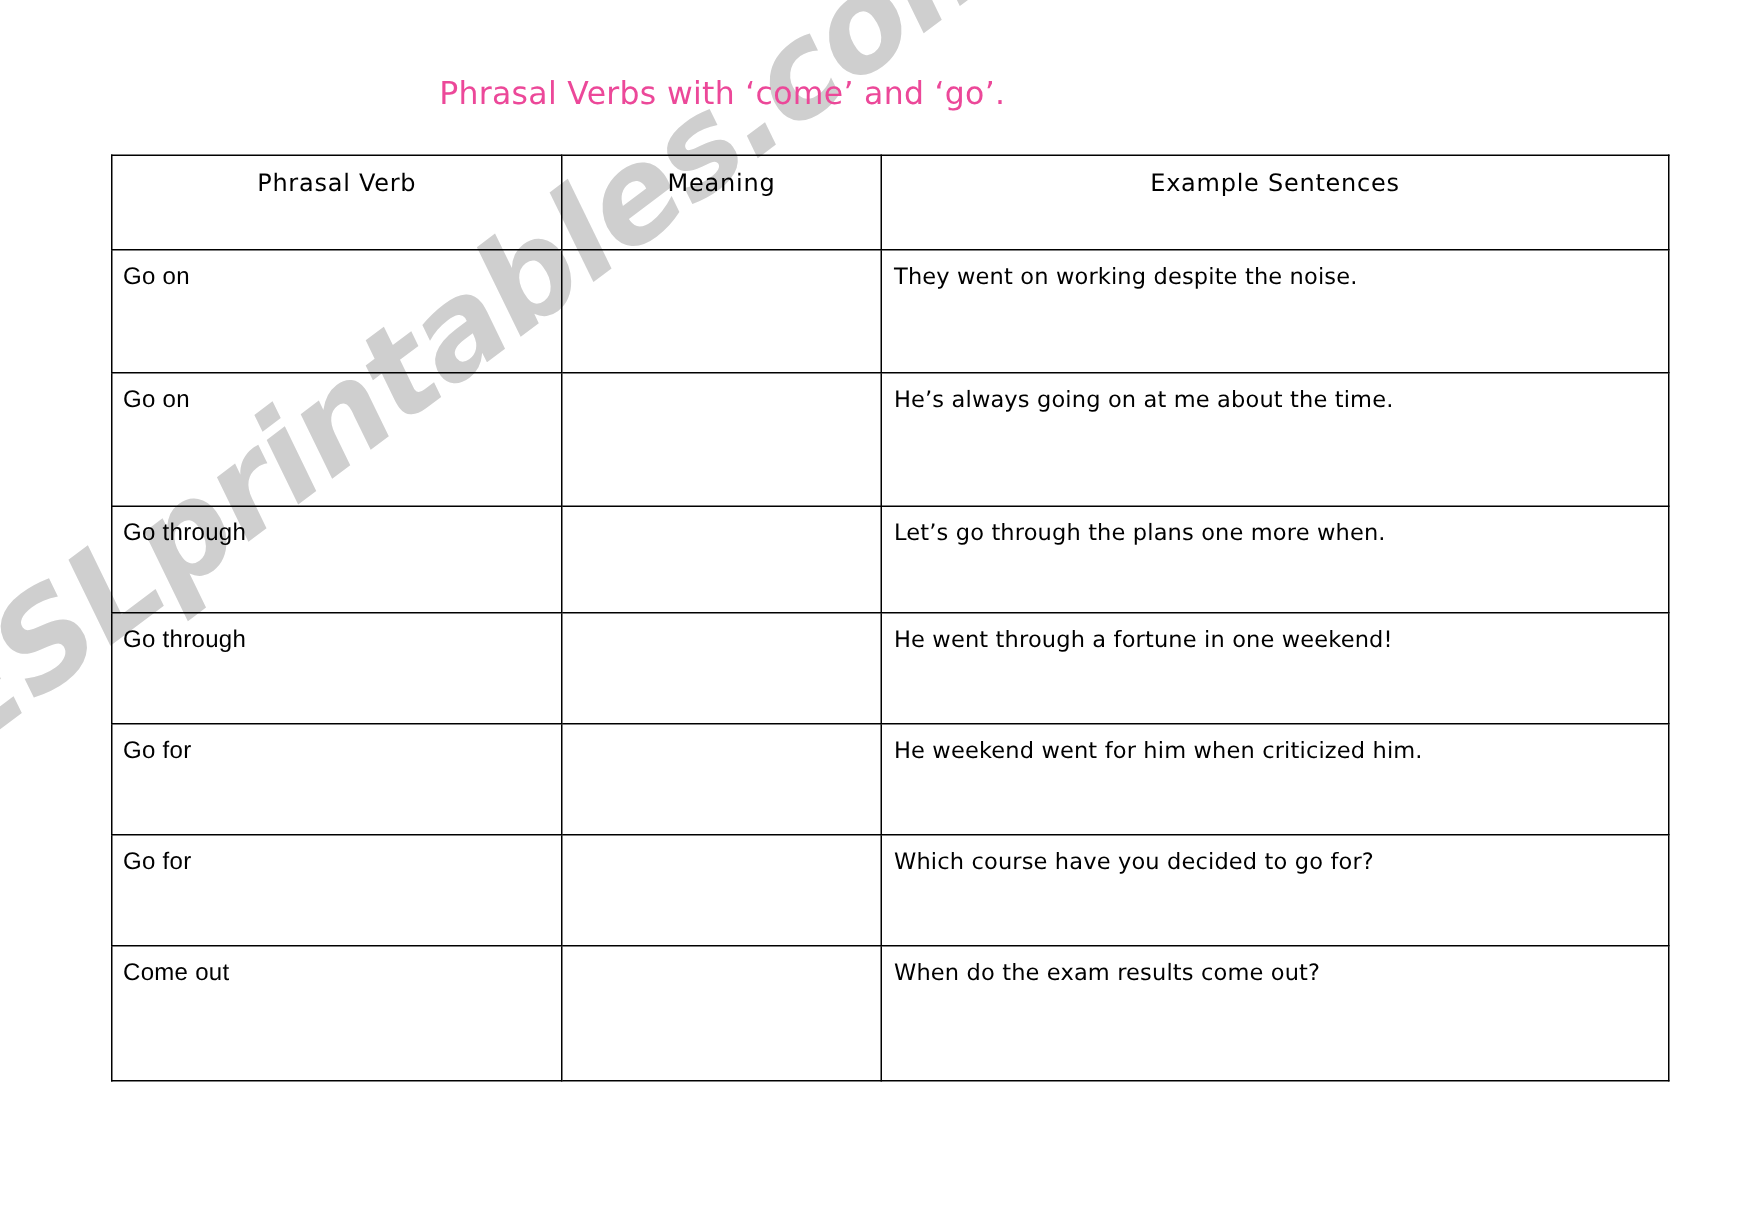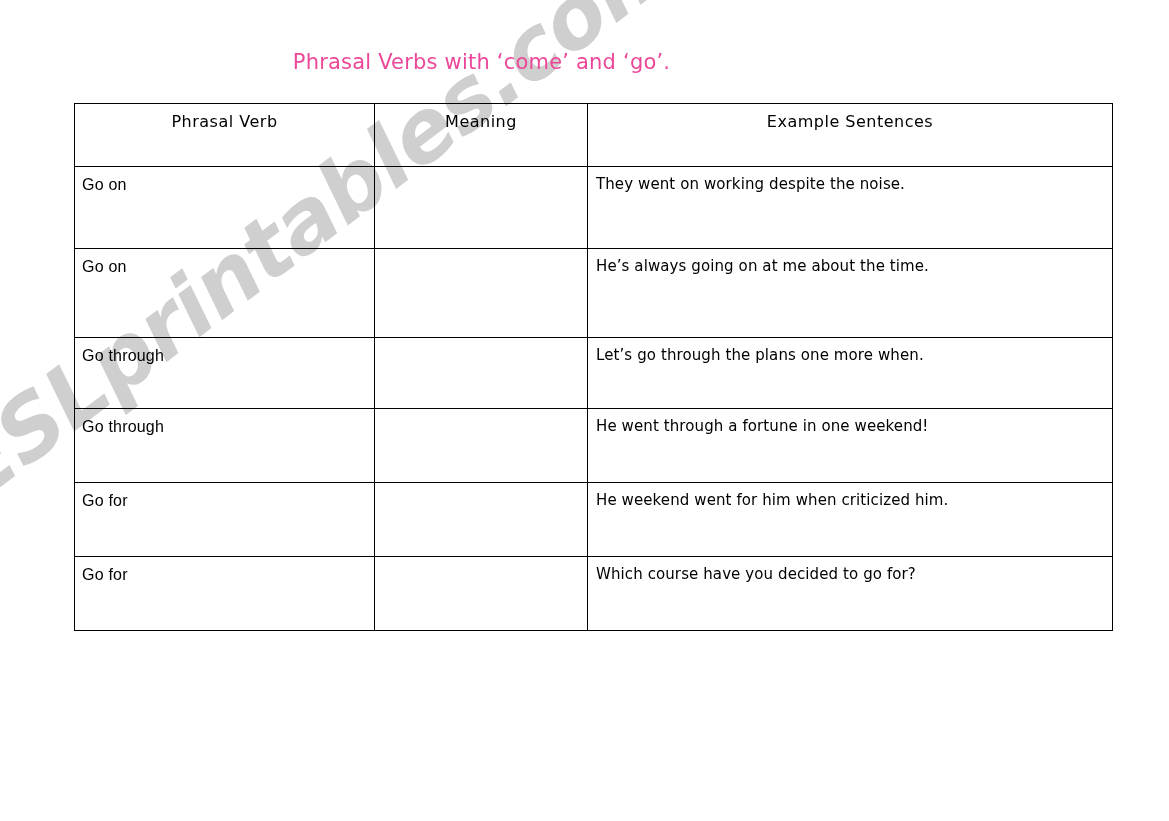--- a/index.html
+++ b/index.html
@@ -224,17 +224,28 @@
           <td>
             <span class="cell-verb">Go for</span>
           </td>
           <td>
             <span class="cell-meaning"></span>
           </td>
           <td>
             <span class="cell-example">Which course have you decided to go for?</span>
           </td>
         </tr>
+        <tr class="r7">
+          <td>
+            <span class="cell-verb">Come out</span>
+          </td>
+          <td>
+            <span class="cell-meaning"></span>
+          </td>
+          <td>
+            <span class="cell-example">When do the exam results come out?</span>
+          </td>
+        </tr>
       </tbody>
     </table>
   </div>
 
 </div>
 
 </body></html>

